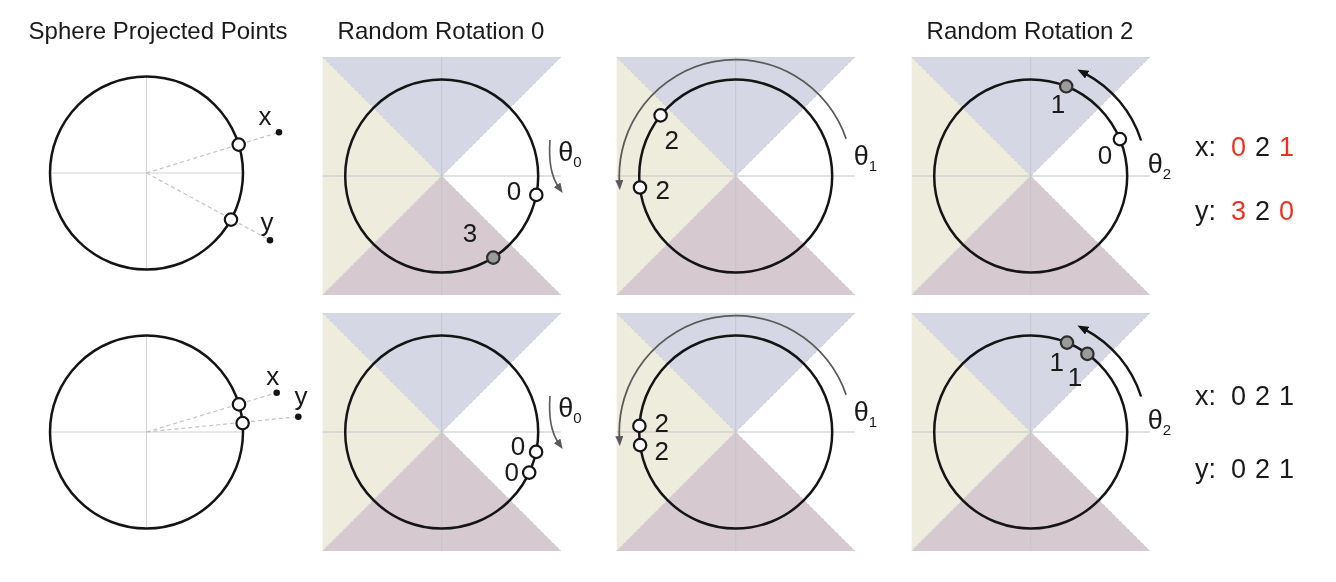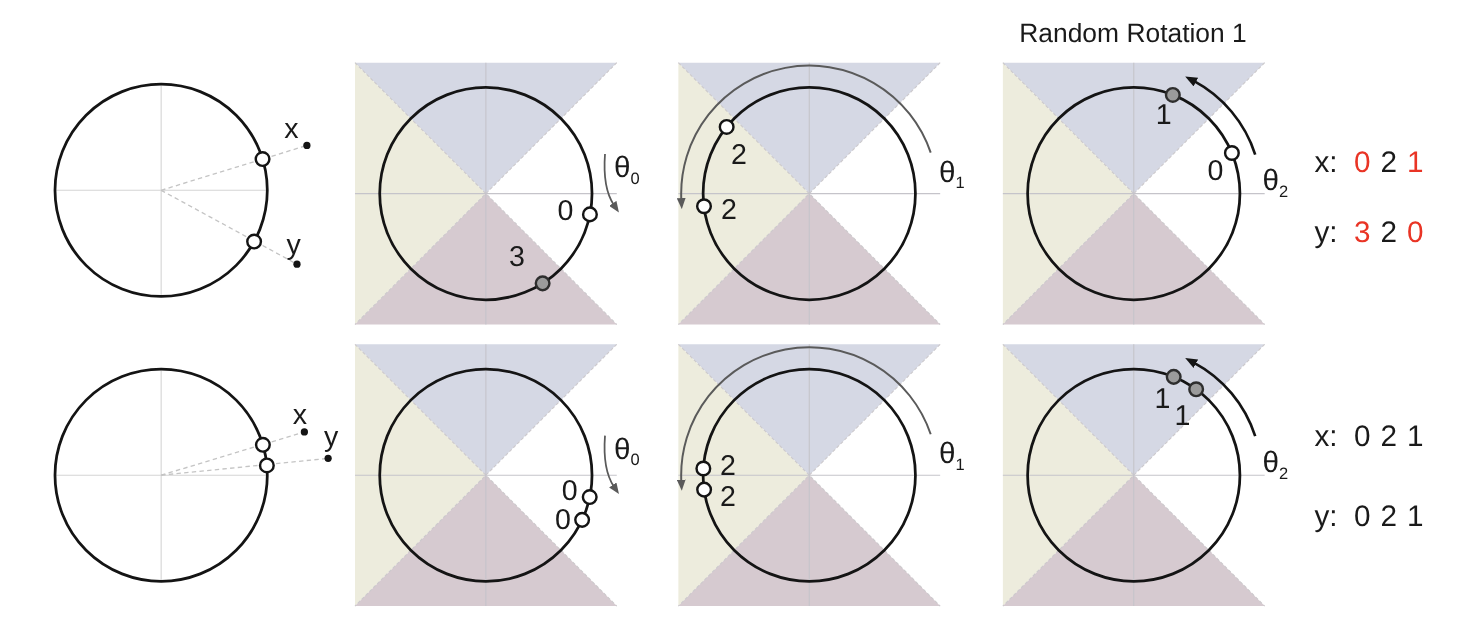--- a/index.html
+++ b/index.html
@@ -125,21 +125,23 @@
       <use href="#quadbg"></use>
       <path d="M229.4 83.5 A116 116 0 0 0 173.5 16.6" fill="none" stroke="#141414" stroke-width="2.4" marker-end="url(#ah-b)"></path>
       <circle cx="155.3" cy="29.6" r="6.2" fill="#9b9b9b" stroke="#2e2e2e" stroke-width="2.2"></circle>
       <circle cx="175.7" cy="40.9" r="6.2" fill="#9b9b9b" stroke="#2e2e2e" stroke-width="2.2"></circle>
       <text class="plabel" x="145" y="58" text-anchor="middle">1</text>
       <text class="plabel" x="163.3" y="73" text-anchor="middle">1</text>
       <text class="theta" x="236" y="116"><tspan>θ</tspan><tspan class="sub" dy="6">2</tspan></text>
     </g>
   </svg>
 
-  <div class="ptitle" style="left:1030px">Random Rotation 1</div>
+  <div class="ptitle" style="left:158px">Sphere Projected Points</div>
+  <div class="ptitle" style="left:441px">Random Rotation 0</div>
+  <div class="ptitle" style="left:1030px">Random Rotation 2</div>
 
   <div class="hashline" style="top:132px">
     <span class="hlabel">x:</span>
     <span class="digit" style="color: rgb(233, 52, 37);">0</span>
     <span class="digit" style="color: rgb(26, 26, 26);">2</span>
     <span class="digit" style="color: rgb(233, 52, 37);">1</span>
   </div>
   <div class="hashline" style="top:196px">
     <span class="hlabel">y:</span>
     <span class="digit" style="color: rgb(233, 52, 37);">3</span>

